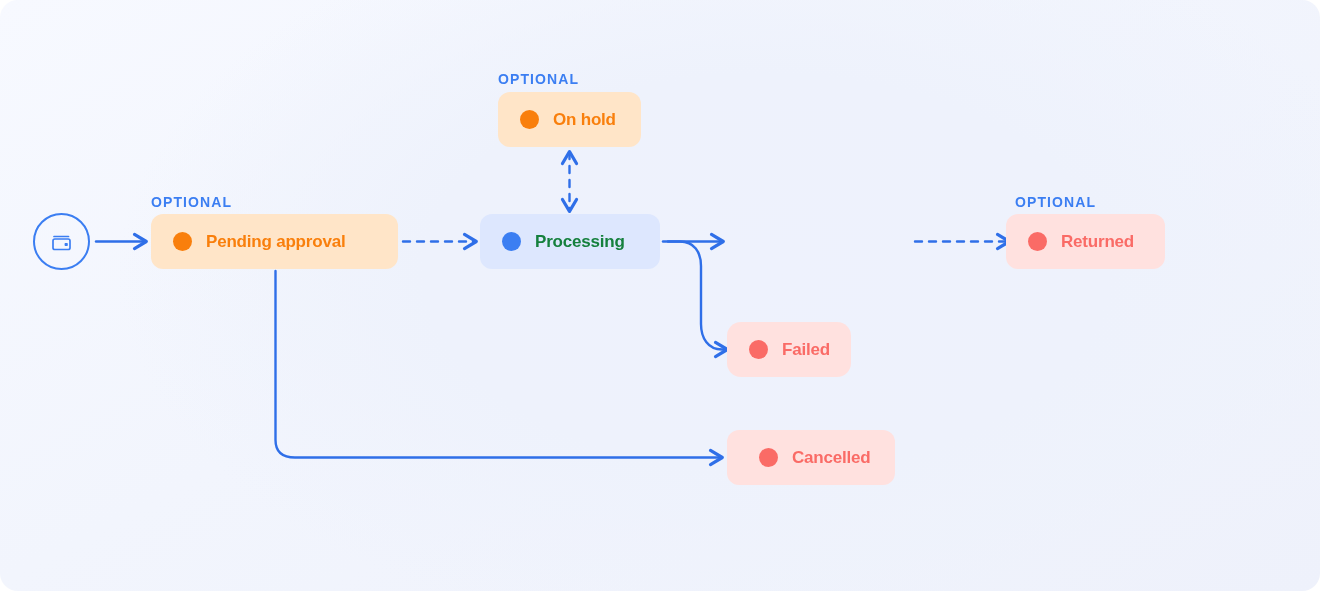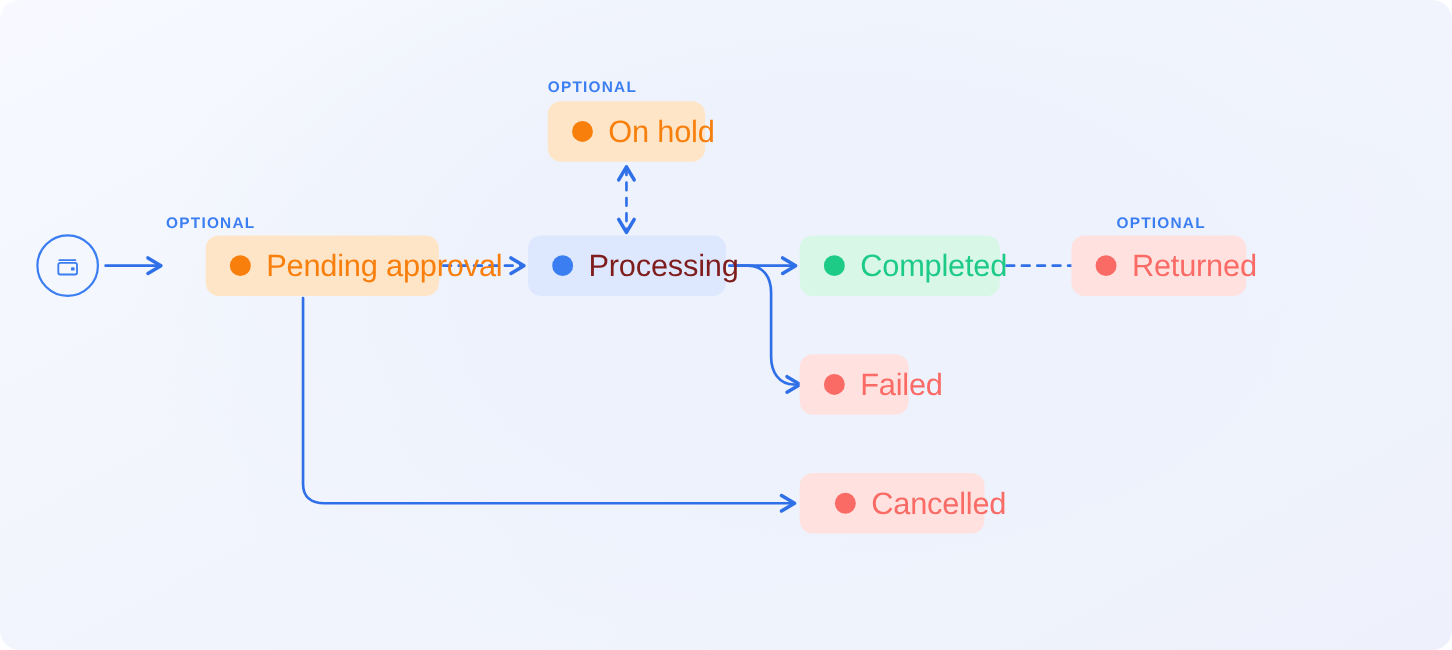--- a/index.html
+++ b/index.html
@@ -43,33 +43,33 @@
     box-sizing: border-box;
     white-space: nowrap;
   }
   .node .dot {
     width: 19px;
     height: 19px;
     border-radius: 50%;
     flex: 0 0 auto;
   }
   .node .label {
-    font-size: 28px;
-    font-weight: 400;
+    font-size: 17px;
+    font-weight: 700;
     letter-spacing: -0.2px;
     line-height: 1;
   }
 
   .node.orange { background: #ffe5c8; }
   .node.orange .dot { background: #f97f0c; }
   .node.orange .label { color: #f97f0c; }
 
   .node.blue { background: #dde7fe; }
   .node.blue .dot { background: #3b7ef2; }
-  .node.blue .label { color: #7f1d1d; }
+  .node.blue .label { color: #15803d; }
 
   .node.green { background: #d8f7e7; }
   .node.green .dot { background: #1ecb86; }
   .node.green .label { color: #1ecb86; }
 
   .node.red { background: #ffe1df; }
   .node.red .dot { background: #fa6b66; }
   .node.red .label { color: #fa6b66; }
 
   
@@ -138,46 +138,42 @@
       </svg>
     </span>
   </div>
 
   <div class="optional-tag" style="left:151px; top:195px;">OPTIONAL</div>
 
   <div class="optional-tag" style="left:498px; top:72px;">OPTIONAL</div>
 
   <div class="optional-tag" style="left:1015px; top:195px;">OPTIONAL</div>
 
-  <div class="node orange" style="left:151px; top:214px; width:212px;margin-left:36px;">
+  <div class="node orange" style="left:151px; top:214px; width:247px;">
     <span class="dot"></span>
     <span class="label">Pending approval</span>
   </div>
 
   <div class="node orange" style="left:498px; top:92px; width:143px;">
     <span class="dot"></span>
     <span class="label">On hold</span>
   </div>
 
   <div class="node blue" style="left:480px; top:214px; width:180px;">
     <span class="dot"></span>
     <span class="label">Processing</span>
   </div>
 
-  <div class="node green" style="left:727px; top:214px; width:182px;">
-    <span class="dot"></span>
-    <span class="label">Completed</span>
-  </div>
 
-  <div class="node red" style="left:974px; top:214px; width:159px;">
+  <div class="node red" style="left:1006px; top:214px; width:159px;">
     <span class="dot"></span>
     <span class="label">Returned</span>
   </div>
 
-  <div class="node red" style="left:727px; top:322px; width:99px;">
+  <div class="node red" style="left:727px; top:322px; width:124px;border-radius:14px;">
     <span class="dot"></span>
     <span class="label">Failed</span>
   </div>
 
   <div class="node red" style="left:727px; top:430px; width:168px;padding-left:32px;">
     <span class="dot"></span>
     <span class="label">Cancelled</span>
   </div>
 
 </div>

